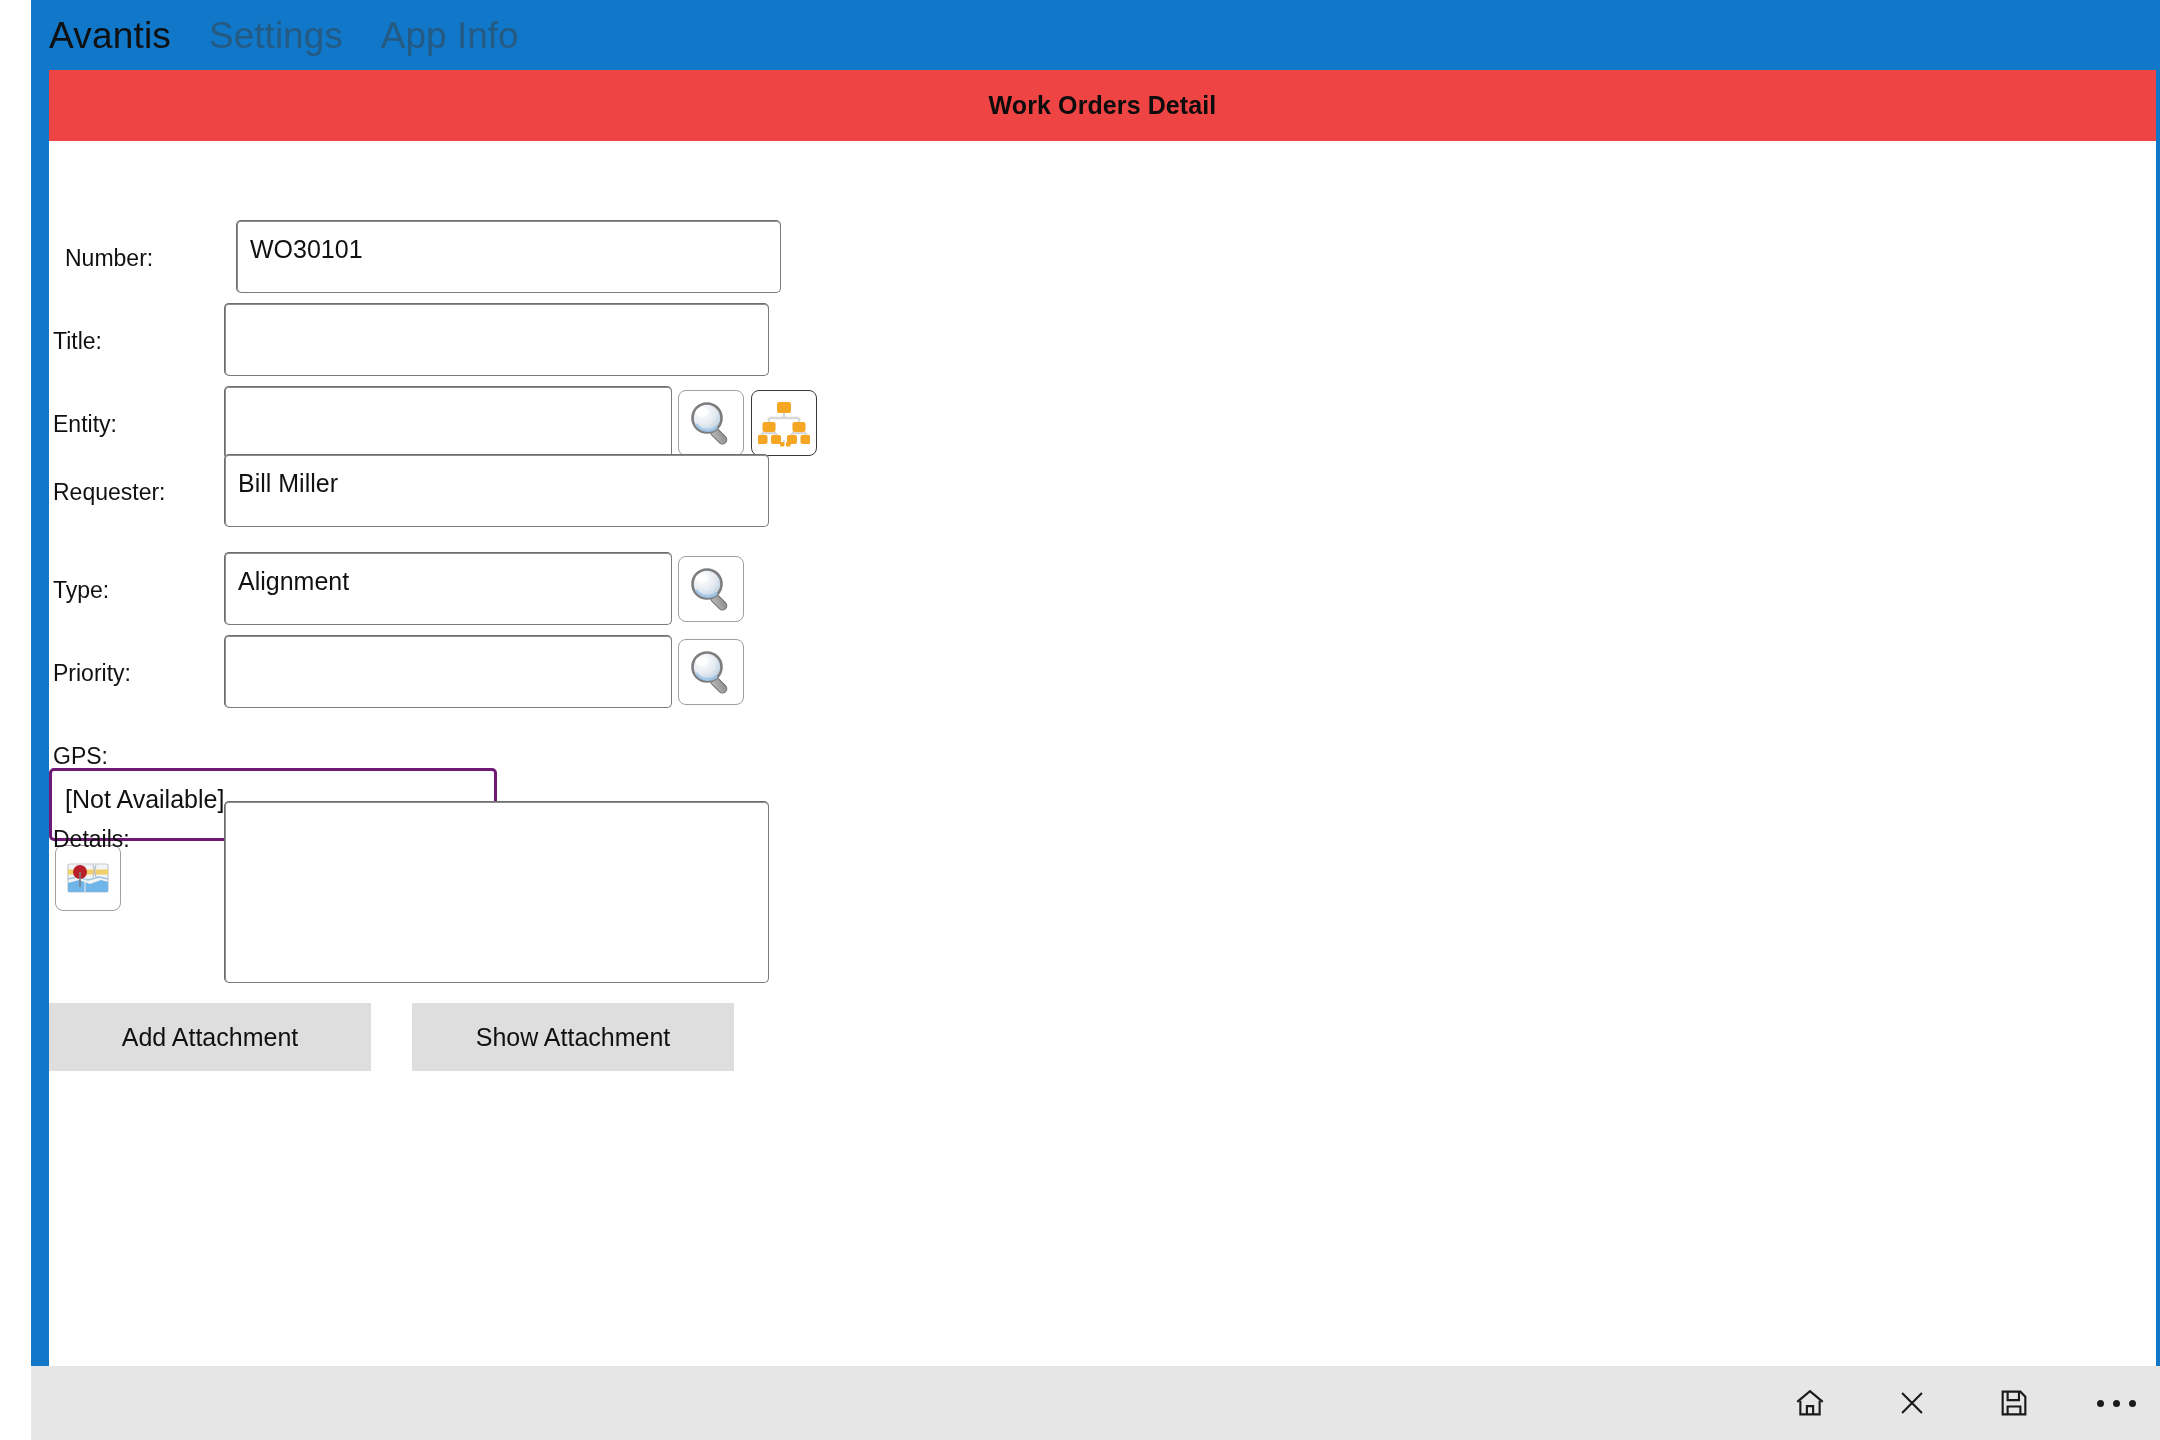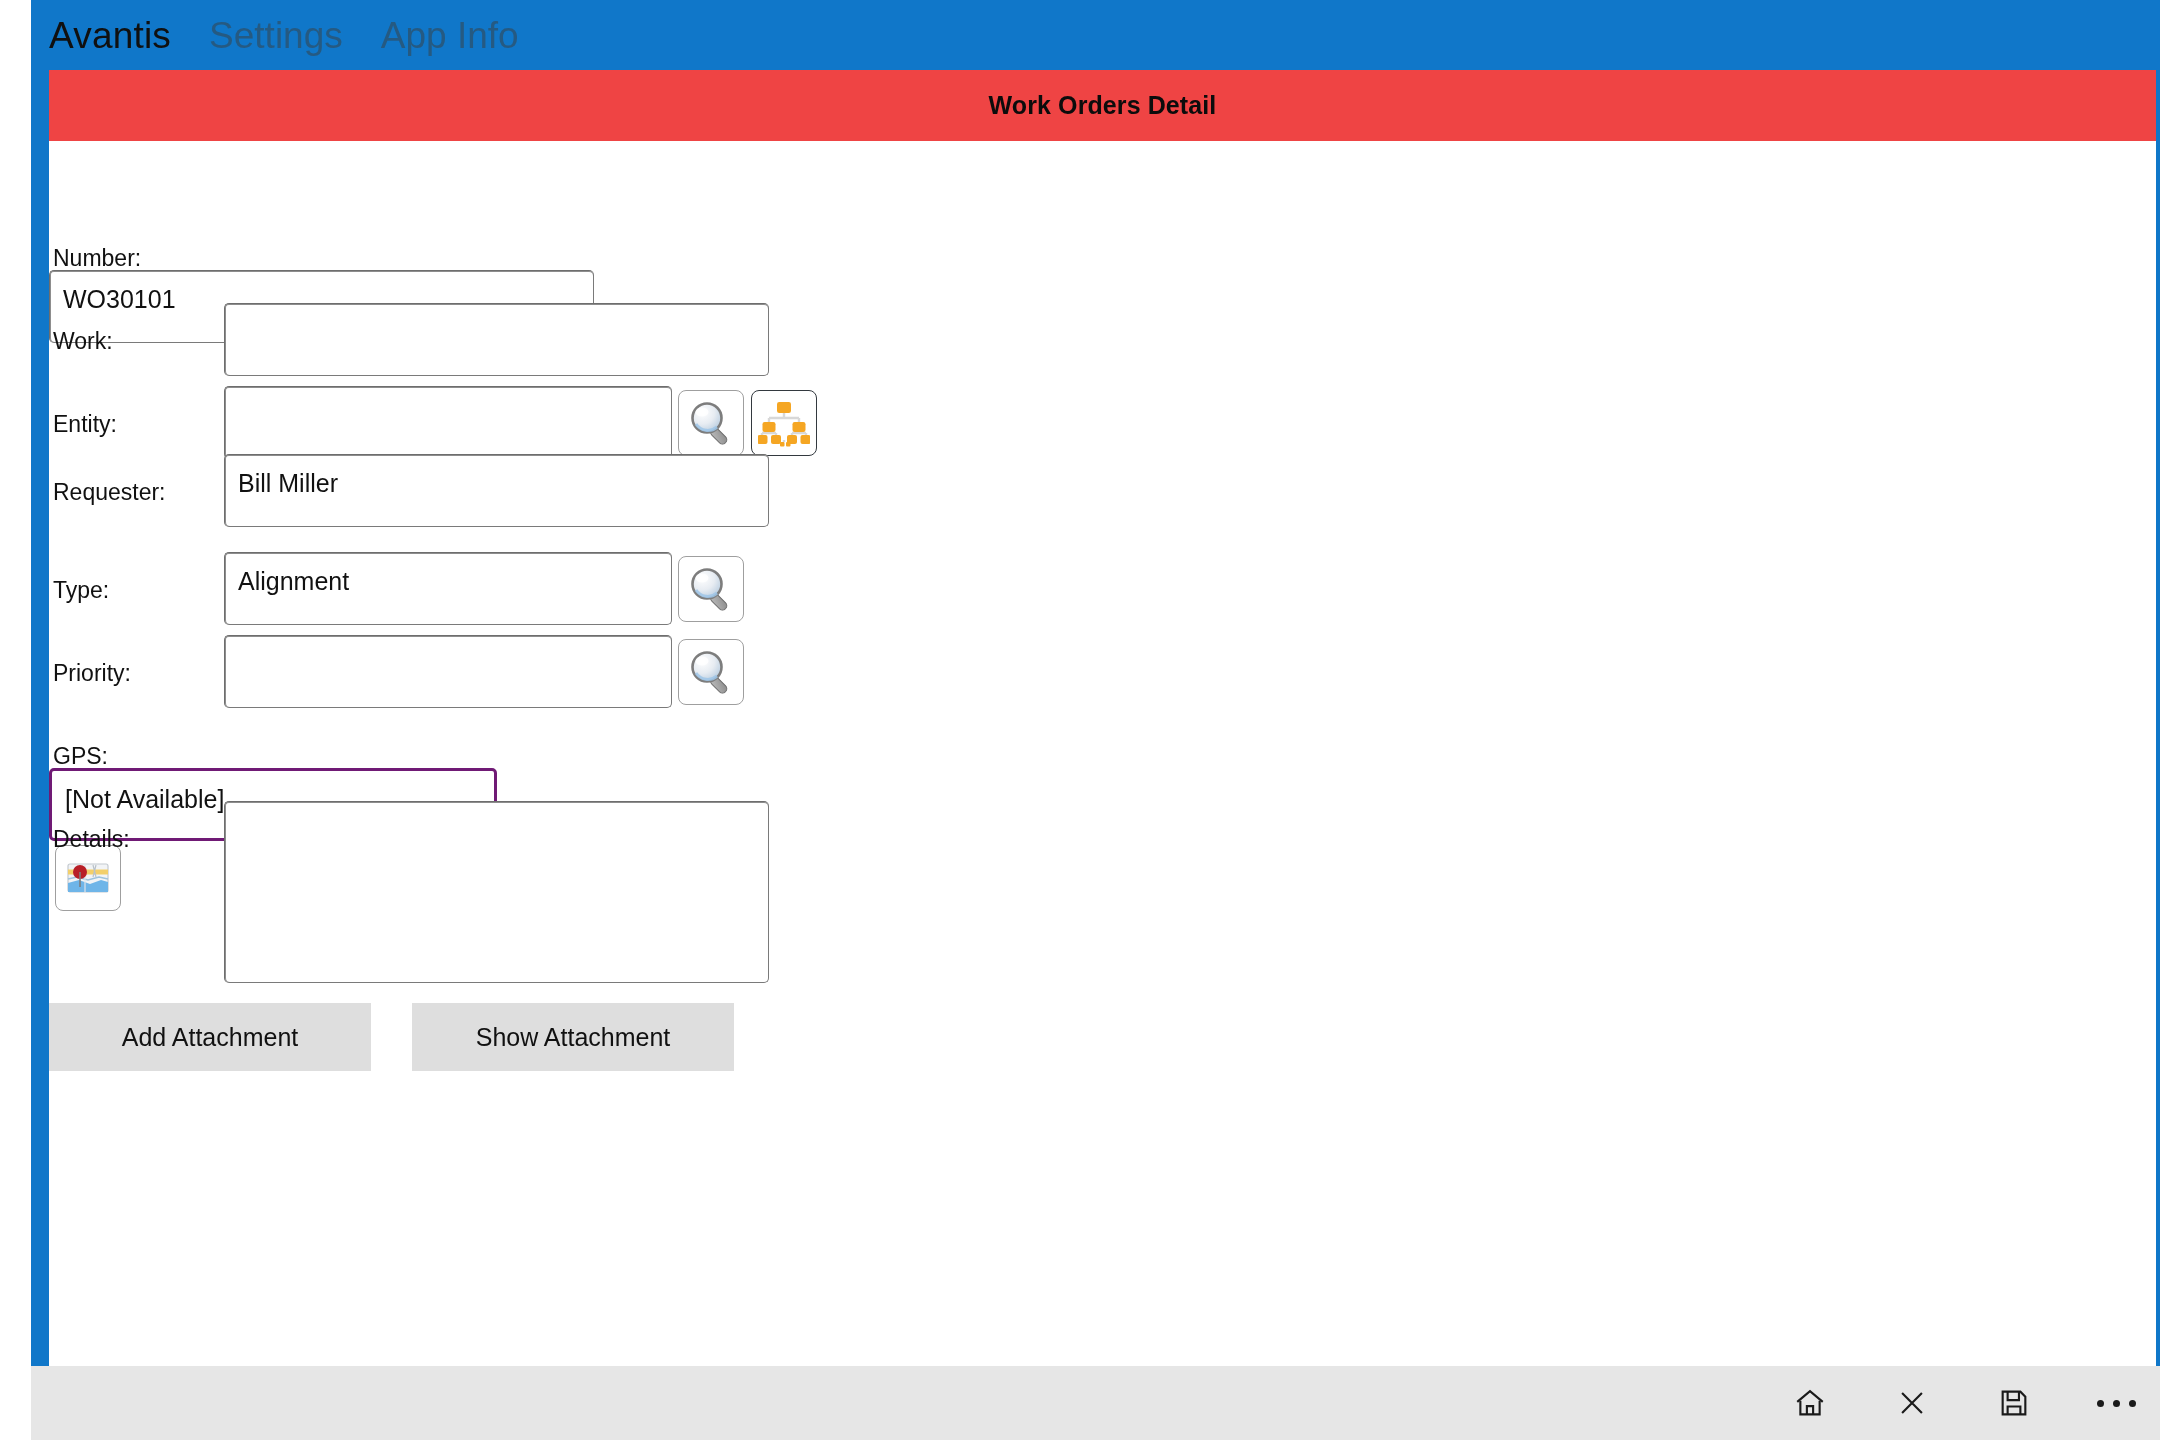--- a/index.html
+++ b/index.html
@@ -187,27 +187,27 @@
   </div>
 
   <div class="page">
 
     <div class="section-header">
       <span class="section-header-title">Work Orders Detail</span>
     </div>
 
     <div class="form">
 
-      <div class="field-row" style="left:0; top:79px;flex-direction:column;">
+      <div class="field-row" style="left:12px; top:79px;">
         <div class="field-label" style="padding-top:27px;">Number:</div>
         <div class="tb" style="width:545px; height:73px;">WO30101</div>
       </div>
 
       <div class="field-row" style="left:0; top:162px;">
-        <div class="field-label" style="padding-top:27px;">Work:</div>
+        <div class="field-label" style="padding-top:27px;">Title:</div>
         <div class="tb" style="width:545px; height:73px;"></div>
       </div>
 
       <div class="field-row" style="left:0; top:245px;">
         <div class="field-label" style="padding-top:27px;">Entity:</div>
         <div class="tb" style="width:448px; height:73px;"></div>
 
         <div class="icon-btn" style="margin-left:6px; margin-top:4px;">
           <svg width="50" height="50" viewBox="0 0 50 50">
             <defs>

